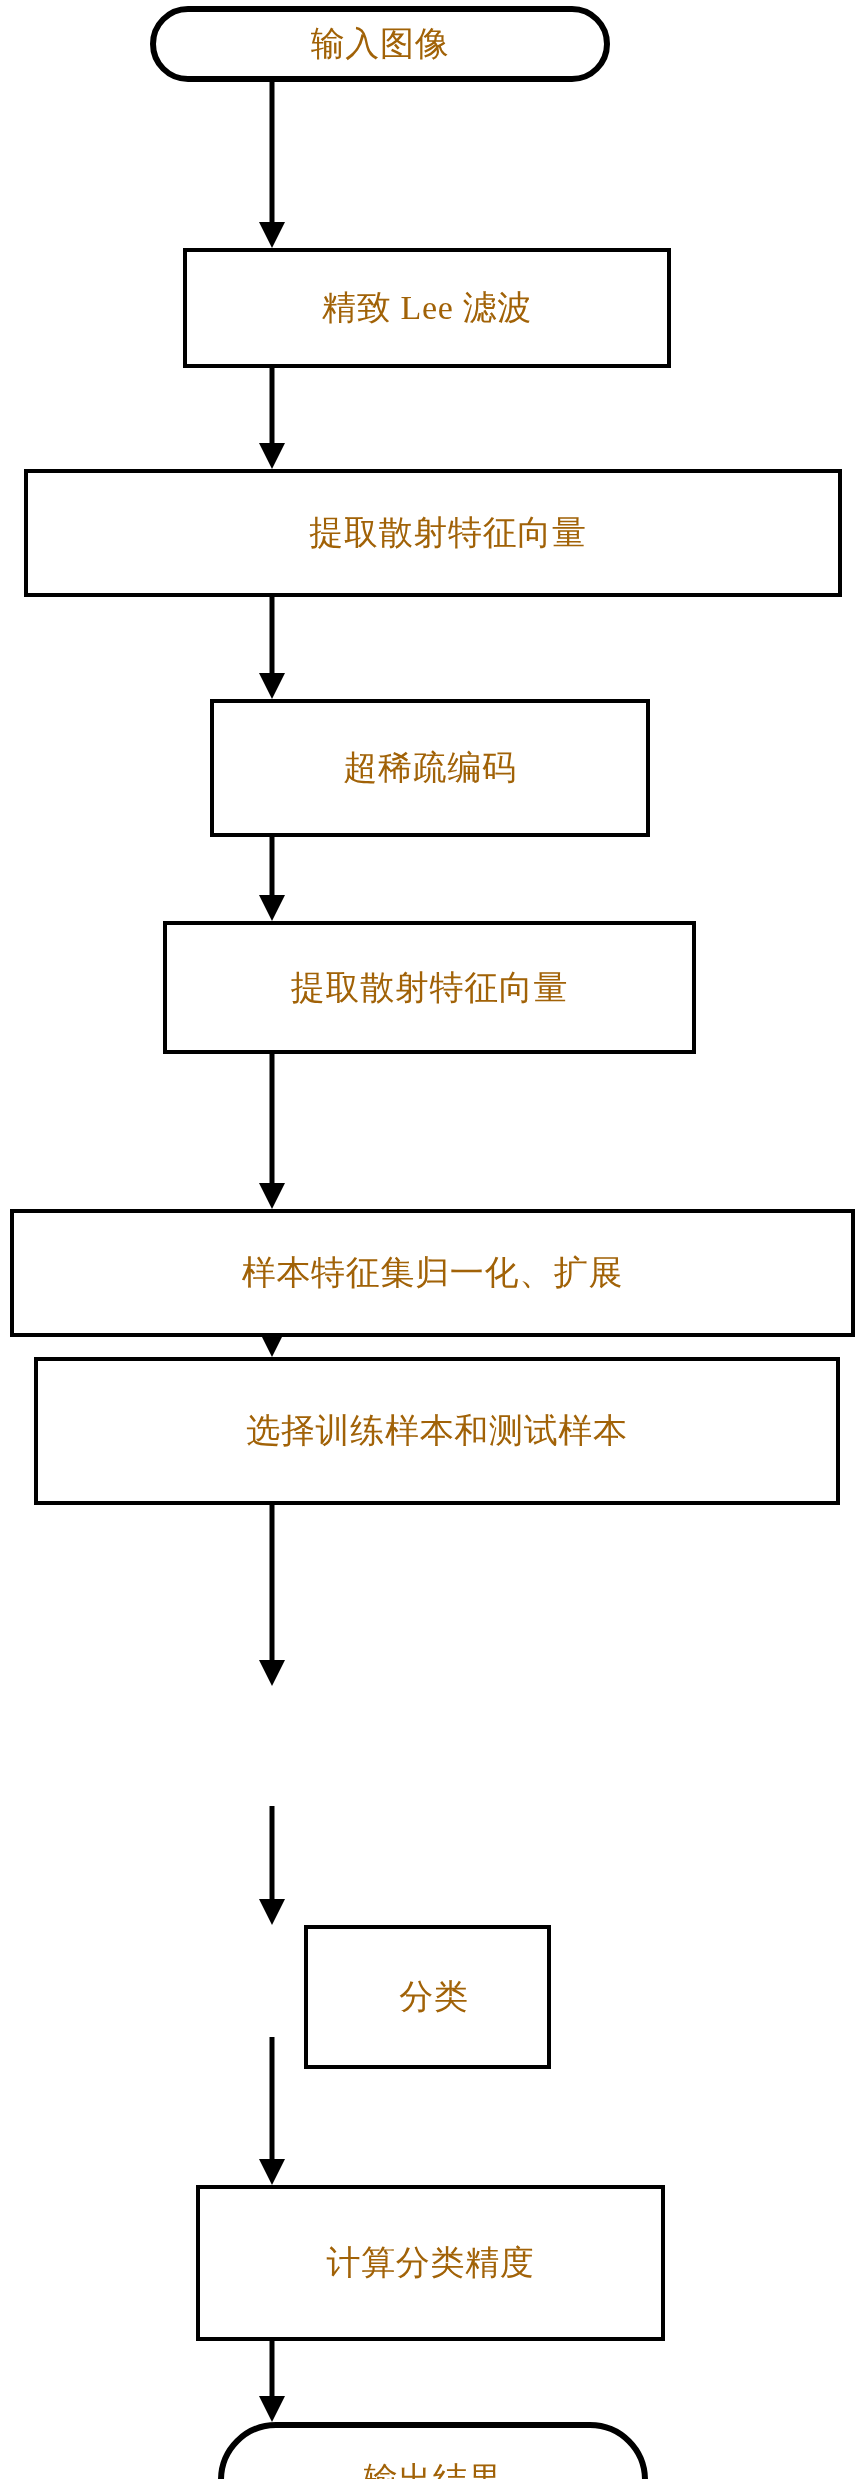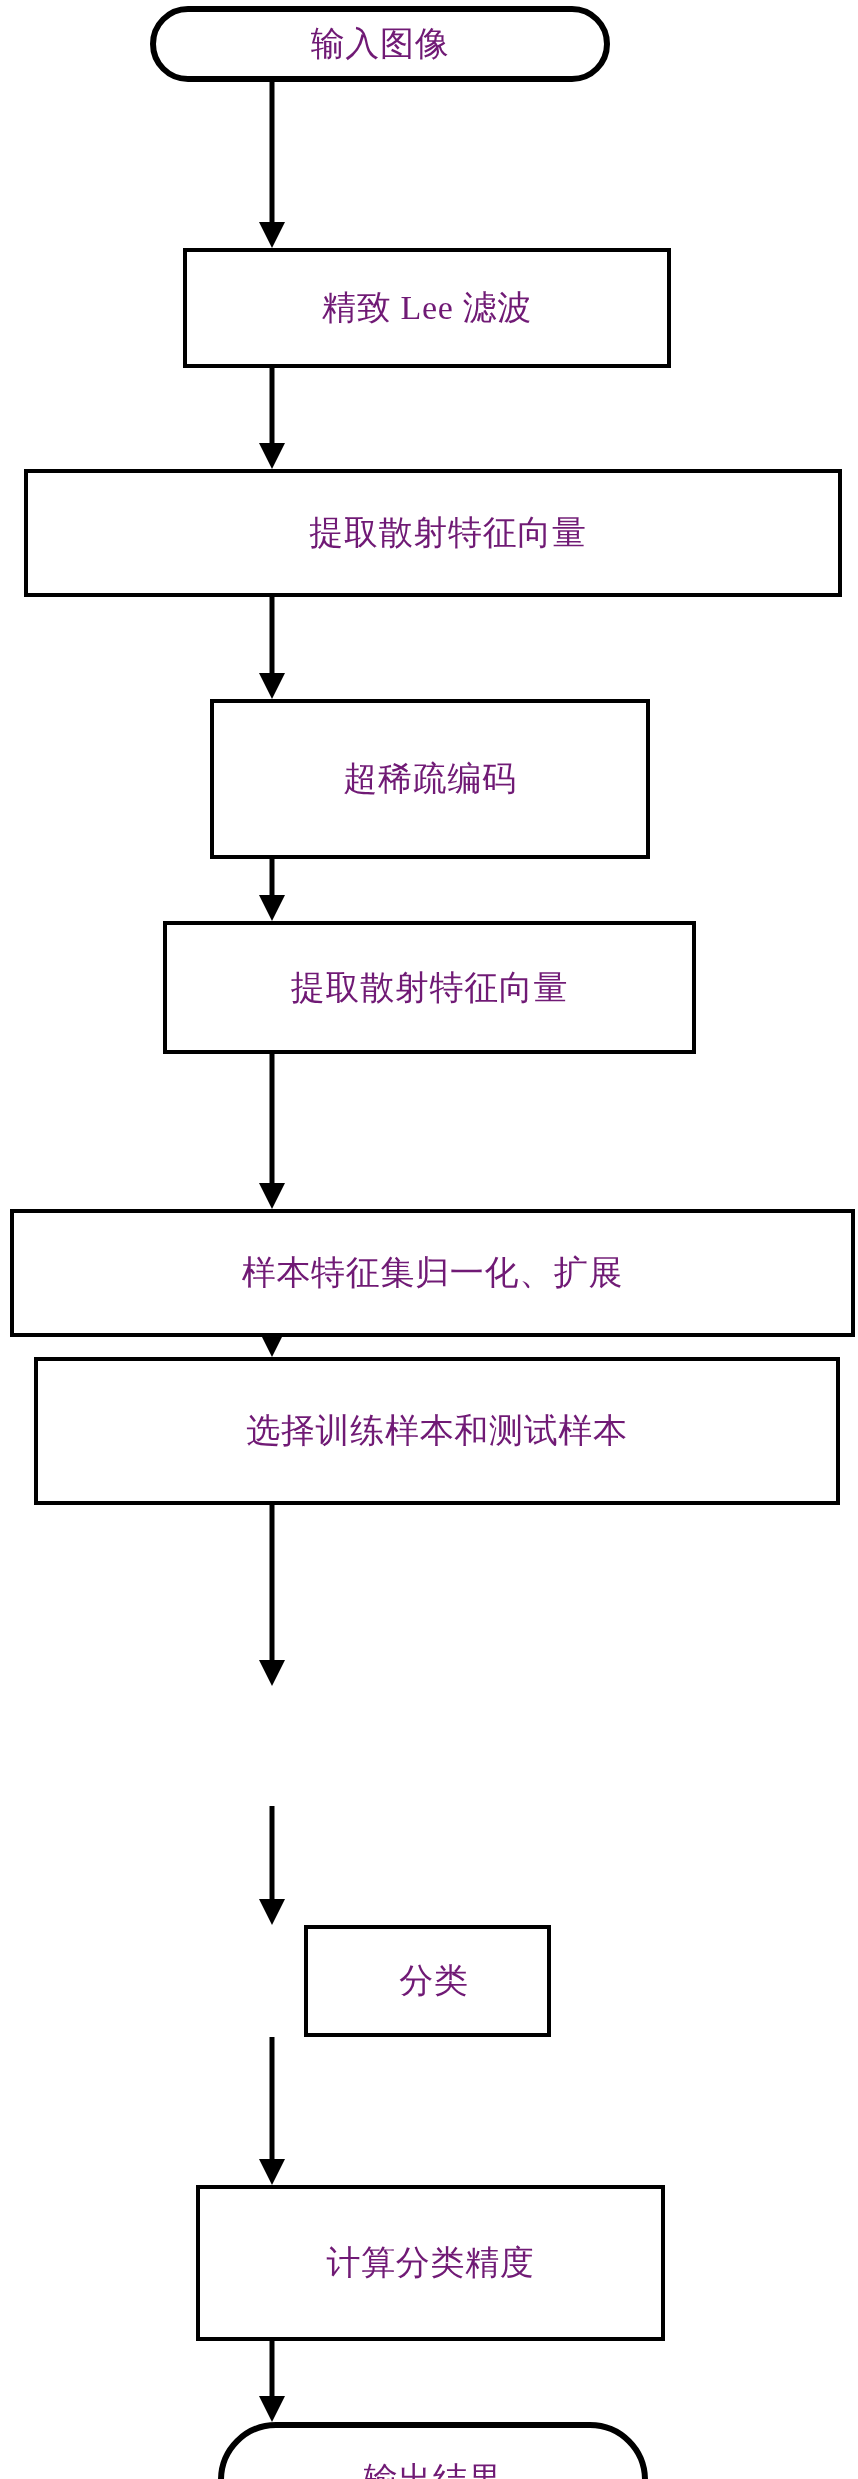--- a/index.html
+++ b/index.html
@@ -18,21 +18,21 @@
     overflow: hidden;
   }
   .node {
     position: absolute;
     box-sizing: border-box;
     background: #ffffff;
     border: 4px solid #000000;
     display: flex;
     align-items: center;
     justify-content: center;
-    color: #701a75;
+    color: #a16207;
     line-height: 1.1;
     white-space: nowrap;
     z-index: 2;
   }
   .node.terminal {
     border-width: 6px;
     border-radius: 999px;
   }
   .node-label {
     display: block;
@@ -114,33 +114,33 @@
     </div>
     <div class="node terminal" style="left: 150px; top: 6px; width: 460px; height: 76px; border-color: rgb(0, 0, 0);">
       <span class="node-label" style="font-size: 34px;">输入图像</span>
     </div>
     <div class="node" style="left: 183px; top: 248px; width: 488px; height: 120px; border-color: rgb(0, 0, 0);">
       <span class="node-label" style="font-size: 34px;">精致 Lee 滤波</span>
     </div>
     <div class="node" style="left: 24px; top: 469px; width: 818px; height: 128px; border-color: rgb(0, 0, 0); padding-left: 30px;">
       <span class="node-label" style="font-size: 34px;">提取散射特征向量</span>
     </div>
-    <div class="node" style="left: 210px; top: 699px; width: 440px; height: 160px; border-color: rgb(0, 0, 0);">
+    <div class="node" style="left: 210px; top: 699px; width: 440px; height: 138px; border-color: rgb(0, 0, 0);">
       <span class="node-label" style="font-size: 34px;">超稀疏编码</span>
     </div>
     <div class="node" style="left: 163px; top: 921px; width: 533px; height: 133px; border-color: rgb(0, 0, 0);">
       <span class="node-label" style="font-size: 34px;">提取散射特征向量</span>
     </div>
     <div class="node" style="left: 10px; top: 1209px; width: 845px; height: 128px; border-color: rgb(0, 0, 0);">
       <span class="node-label" style="font-size: 34px;">样本特征集归一化、扩展</span>
     </div>
     <div class="node" style="left: 34px; top: 1357px; width: 806px; height: 148px; border-color: rgb(0, 0, 0);">
       <span class="node-label" style="font-size: 34px;">选择训练样本和测试样本</span>
     </div>
-    <div class="node" style="left: 304px; top: 1925px; width: 247px; height: 112px; border-color: rgb(0, 0, 0); padding-left: 13px;">
+    <div class="node" style="left: 304px; top: 1925px; width: 247px; height: 144px; border-color: rgb(0, 0, 0); padding-left: 13px;">
       <span class="node-label" style="font-size: 34px;">分类</span>
     </div>
     <div class="node" style="left: 196px; top: 2185px; width: 469px; height: 156px; border-color: rgb(0, 0, 0);">
       <span class="node-label" style="font-size: 34px;">计算分类精度</span>
     </div>
     <div class="node terminal" style="left: 218px; top: 2422px; width: 430px; height: 116px; border-color: rgb(0, 0, 0);">
       <span class="node-label" style="font-size: 34px;">输出结果</span>
     </div>
   </div>
 

